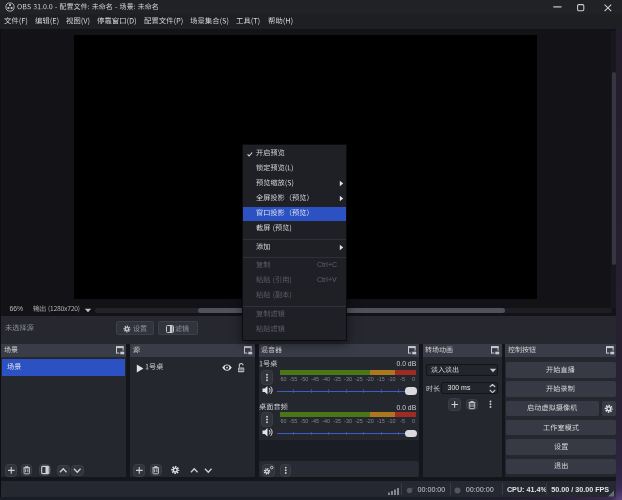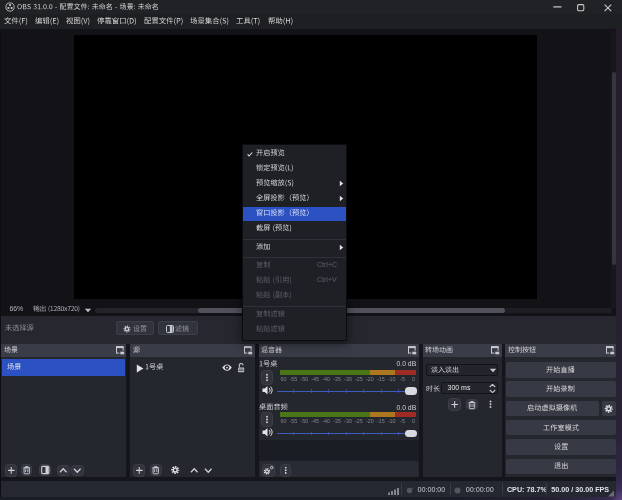--- a/index.html
+++ b/index.html
@@ -653,21 +653,21 @@
   </div>
 <div class="lt" style="left:417.4px;top:485.8px;font-size:7.2px;color:#c6cad1;font-weight:400;">00:00:00</div>
 <div style="left:450.3px;top:483px;width:1px;height:12px;background:#383c48"></div>
 <div class="tt" style="left:453.5px;top:487.3px">
     <svg width="8" height="7" viewBox="0 0 8 7">
       <circle cx="3.5" cy="3.5" r="3" fill="#51575f"></circle>
     </svg>
   </div>
 <div class="lt" style="left:465.7px;top:485.8px;font-size:7.2px;color:#c6cad1;font-weight:400;">00:00:00</div>
 <div style="left:502px;top:483px;width:1px;height:12px;background:#383c48"></div>
-<div class="lt" style="left:506.9px;top:485.8px;font-size:7.2px;color:#dfe2e7;font-weight:700;">CPU: 78.7%</div>
+<div class="lt" style="left:506.9px;top:485.8px;font-size:7.2px;color:#dfe2e7;font-weight:700;">CPU: 41.4%</div>
 <div style="left:546px;top:483px;width:1px;height:12px;background:#383c48"></div>
 <div class="lt" style="left:551.2px;top:485.8px;font-size:7.2px;color:#dfe2e7;font-weight:700;">50.00 / 30.00 FPS</div>
 <div class="tt" style="left:606.5px;top:489.5px">
     <svg width="7.5" height="7" viewBox="0 0 7.5 7">
       <path d="M7 0.6v6H1z" fill="#666c7a"></path>
     </svg>
   </div>
 <div style="left:0px;top:29px;width:1px;height:468px;background:#0e0e12"></div>
 <div style="left:616px;top:29px;width:6px;height:471px;background:linear-gradient(180deg,#231c2a 0%,#262030 60%,#2a2136 85%,#302646 95%,#443363 100%)"></div>
 <div style="left:610px;top:487px;width:12px;height:13px;background:radial-gradient(circle at 100% 100%,rgba(118,88,160,0.5),rgba(118,88,160,0) 62%)"></div>

